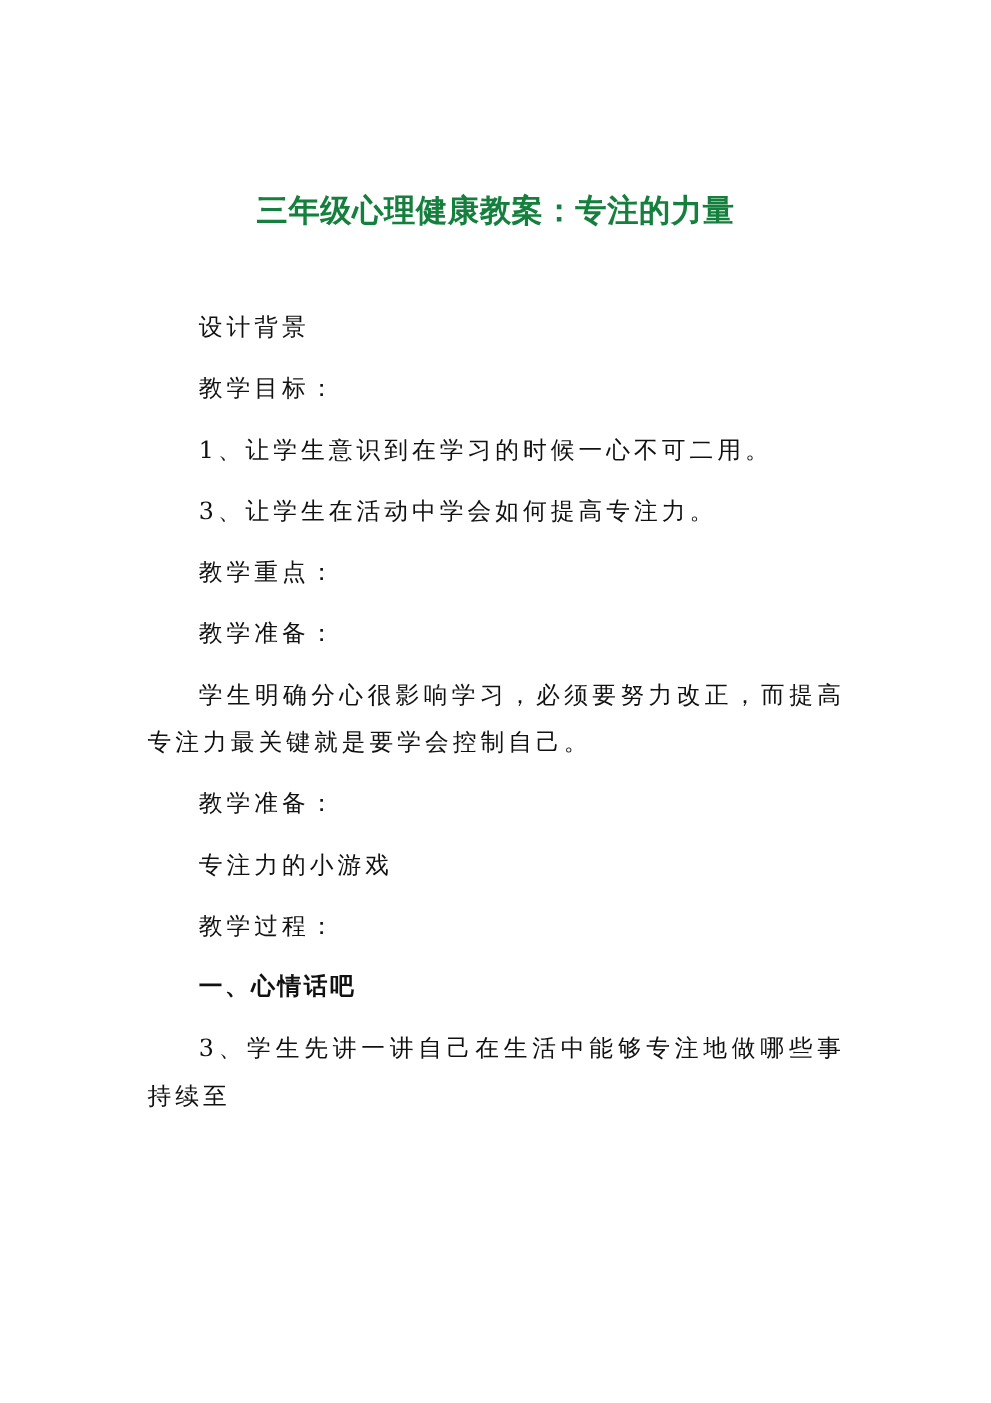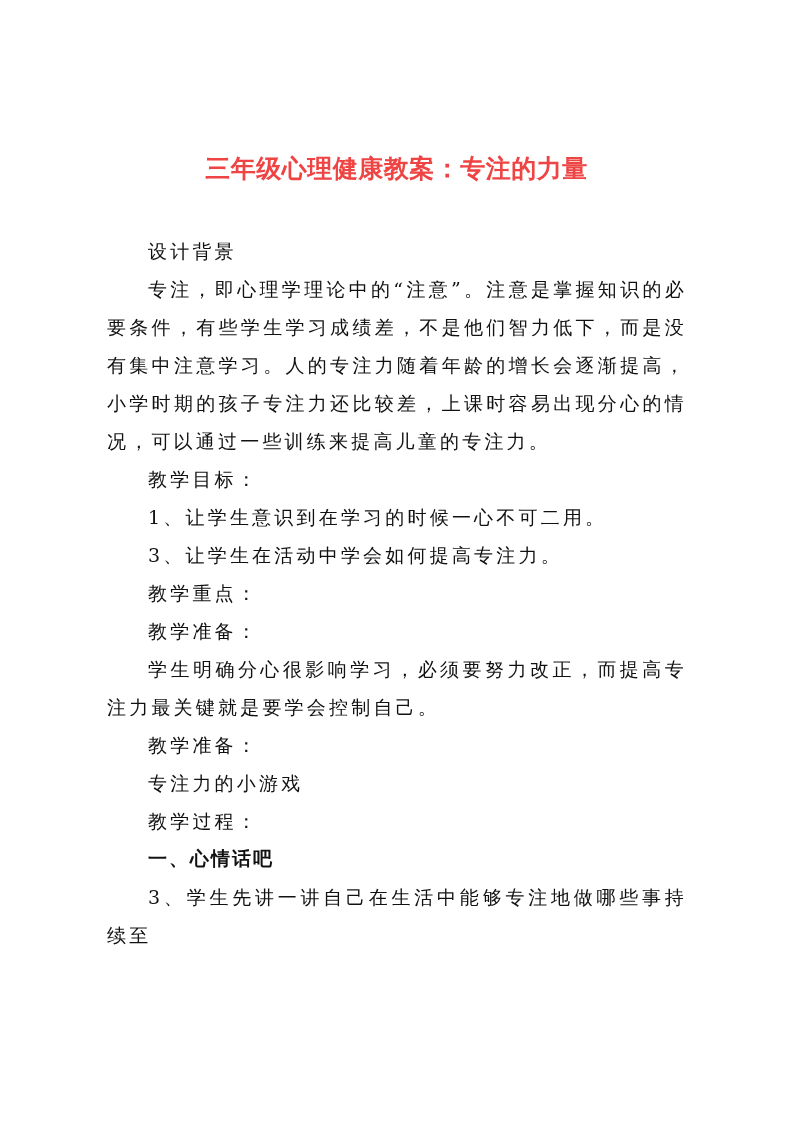--- a/index.html
+++ b/index.html
@@ -1,38 +1,37 @@
 <!DOCTYPE html>
 <html><head>
   <meta charset="utf-8">
   <style>
     html, body { margin: 0; padding: 0; background: #ffffff; }
     body { width: 793px; height: 1122px; position: relative; overflow: hidden; }
     .page { position: absolute; left: 0; top: 0; width: 793px; height: 1122px; background: #fff; }
     .title {
       position: absolute; left: 0; width: 793px; top: 152px;
       text-align: center; font-family: "DejaVu Sans", sans-serif;
-      font-weight: bold; font-size: 25px; color: #ef4444; letter-spacing: 0.5px;
+      font-weight: bold; font-size: 25px; color: #15803d; letter-spacing: 0.5px;
     }
     .body-text {
       position: absolute; left: 107px; top: 232px; width: 580px;
       font-family: "DejaVu Serif", serif; font-size: 19px; color: #111;
       line-height: 38px; letter-spacing: 3.2px;
     }
-    .p { margin: 0; text-indent: 41px; text-align: justify; text-align-last: left; }
+    .p { margin: 11px; text-indent: 41px; text-align: justify; text-align-last: left; }
     .p.bold { font-family: Liberation Serif, serif; font-weight: bold; letter-spacing: 2px; }
   </style>
 </head>
 <body>
 
 <div class="page">
   <div class="title">三年级心理健康教案：专注的力量</div>
   <div class="body-text">
     <p class="p">设计背景</p>
-    <p class="p">专注，即心理学理论中的“注意”。注意是掌握知识的必要条件，有些学生学习成绩差，不是他们智力低下，而是没有集中注意学习。人的专注力随着年龄的增长会逐渐提高，小学时期的孩子专注力还比较差，上课时容易出现分心的情况，可以通过一些训练来提高儿童的专注力。</p>
     <p class="p">教学目标：</p>
     <p class="p">1、让学生意识到在学习的时候一心不可二用。</p>
     <p class="p">3、让学生在活动中学会如何提高专注力。</p>
     <p class="p">教学重点：</p>
     <p class="p">教学准备：</p>
     <p class="p">学生明确分心很影响学习，必须要努力改正，而提高专注力最关键就是要学会控制自己。</p>
     <p class="p">教学准备：</p>
     <p class="p">专注力的小游戏</p>
     <p class="p">教学过程：</p>
     <p class="p bold">一、心情话吧</p>

